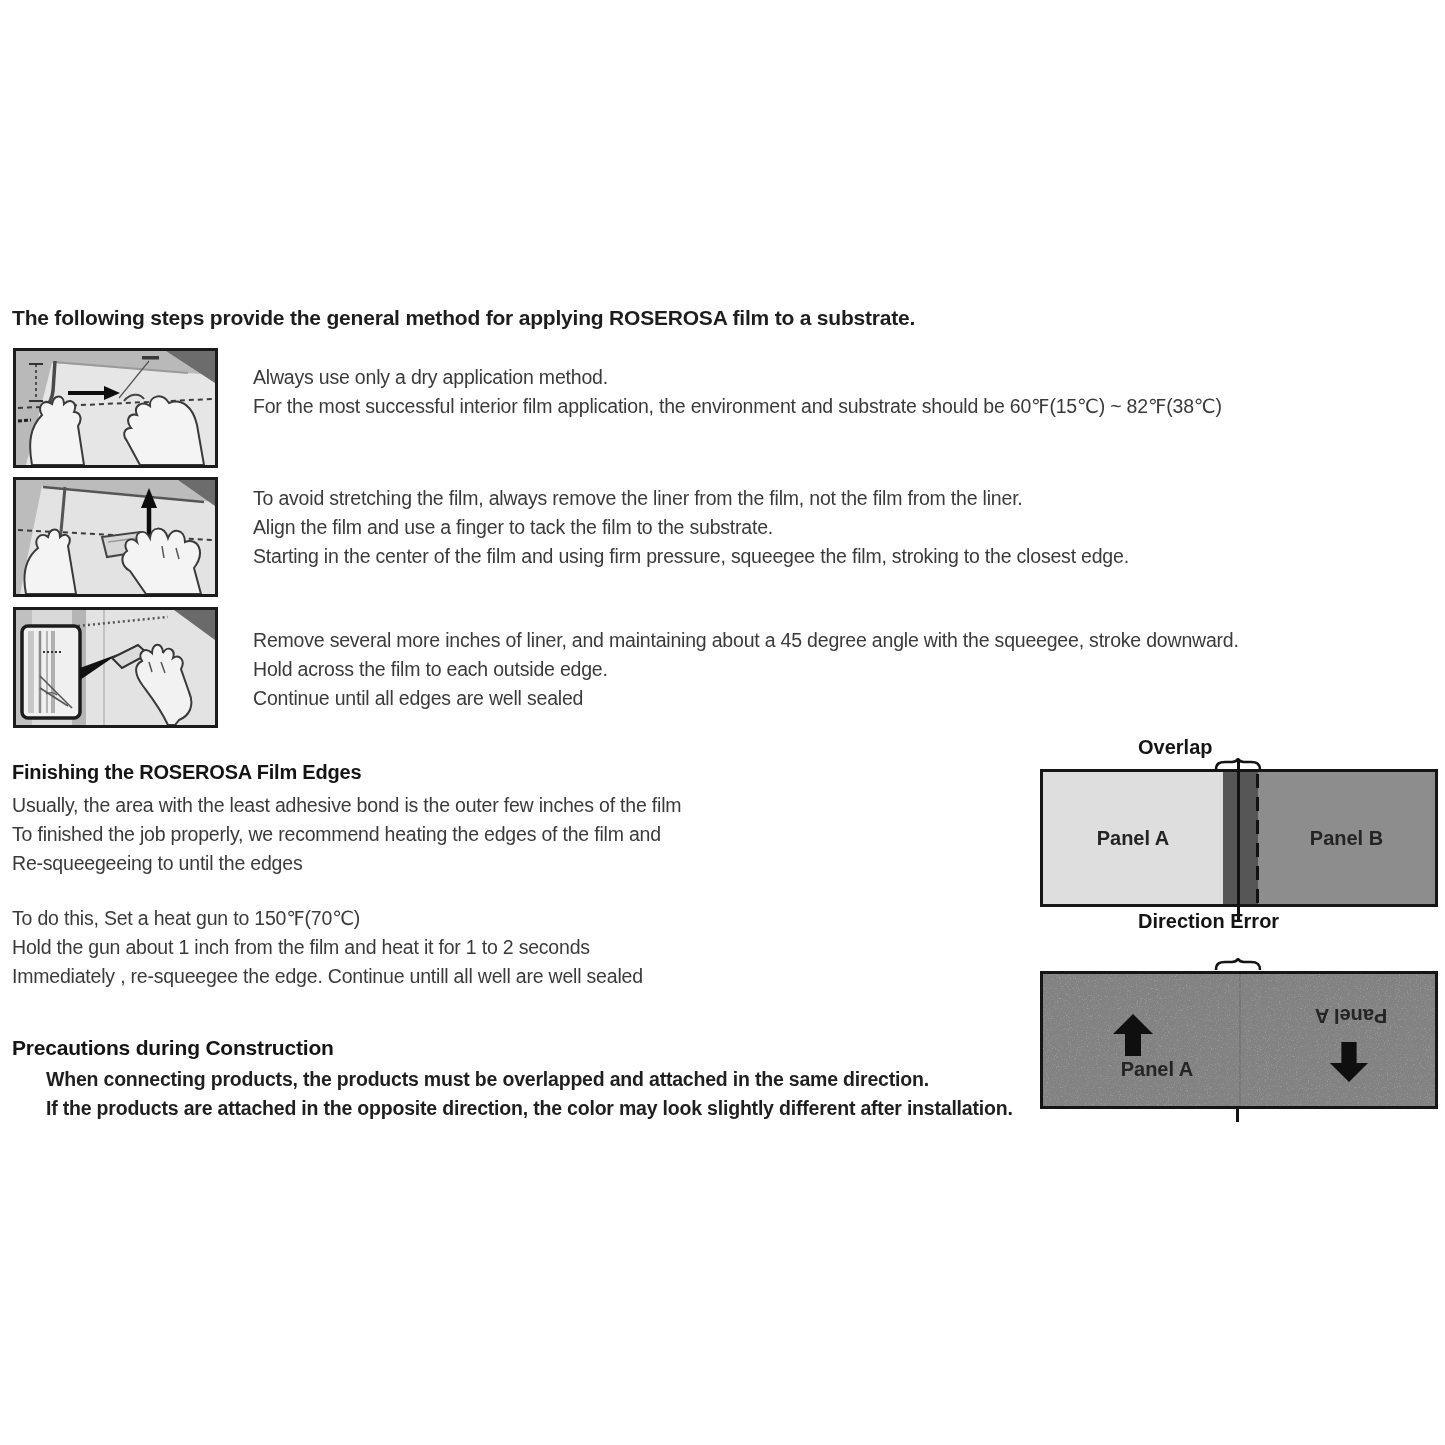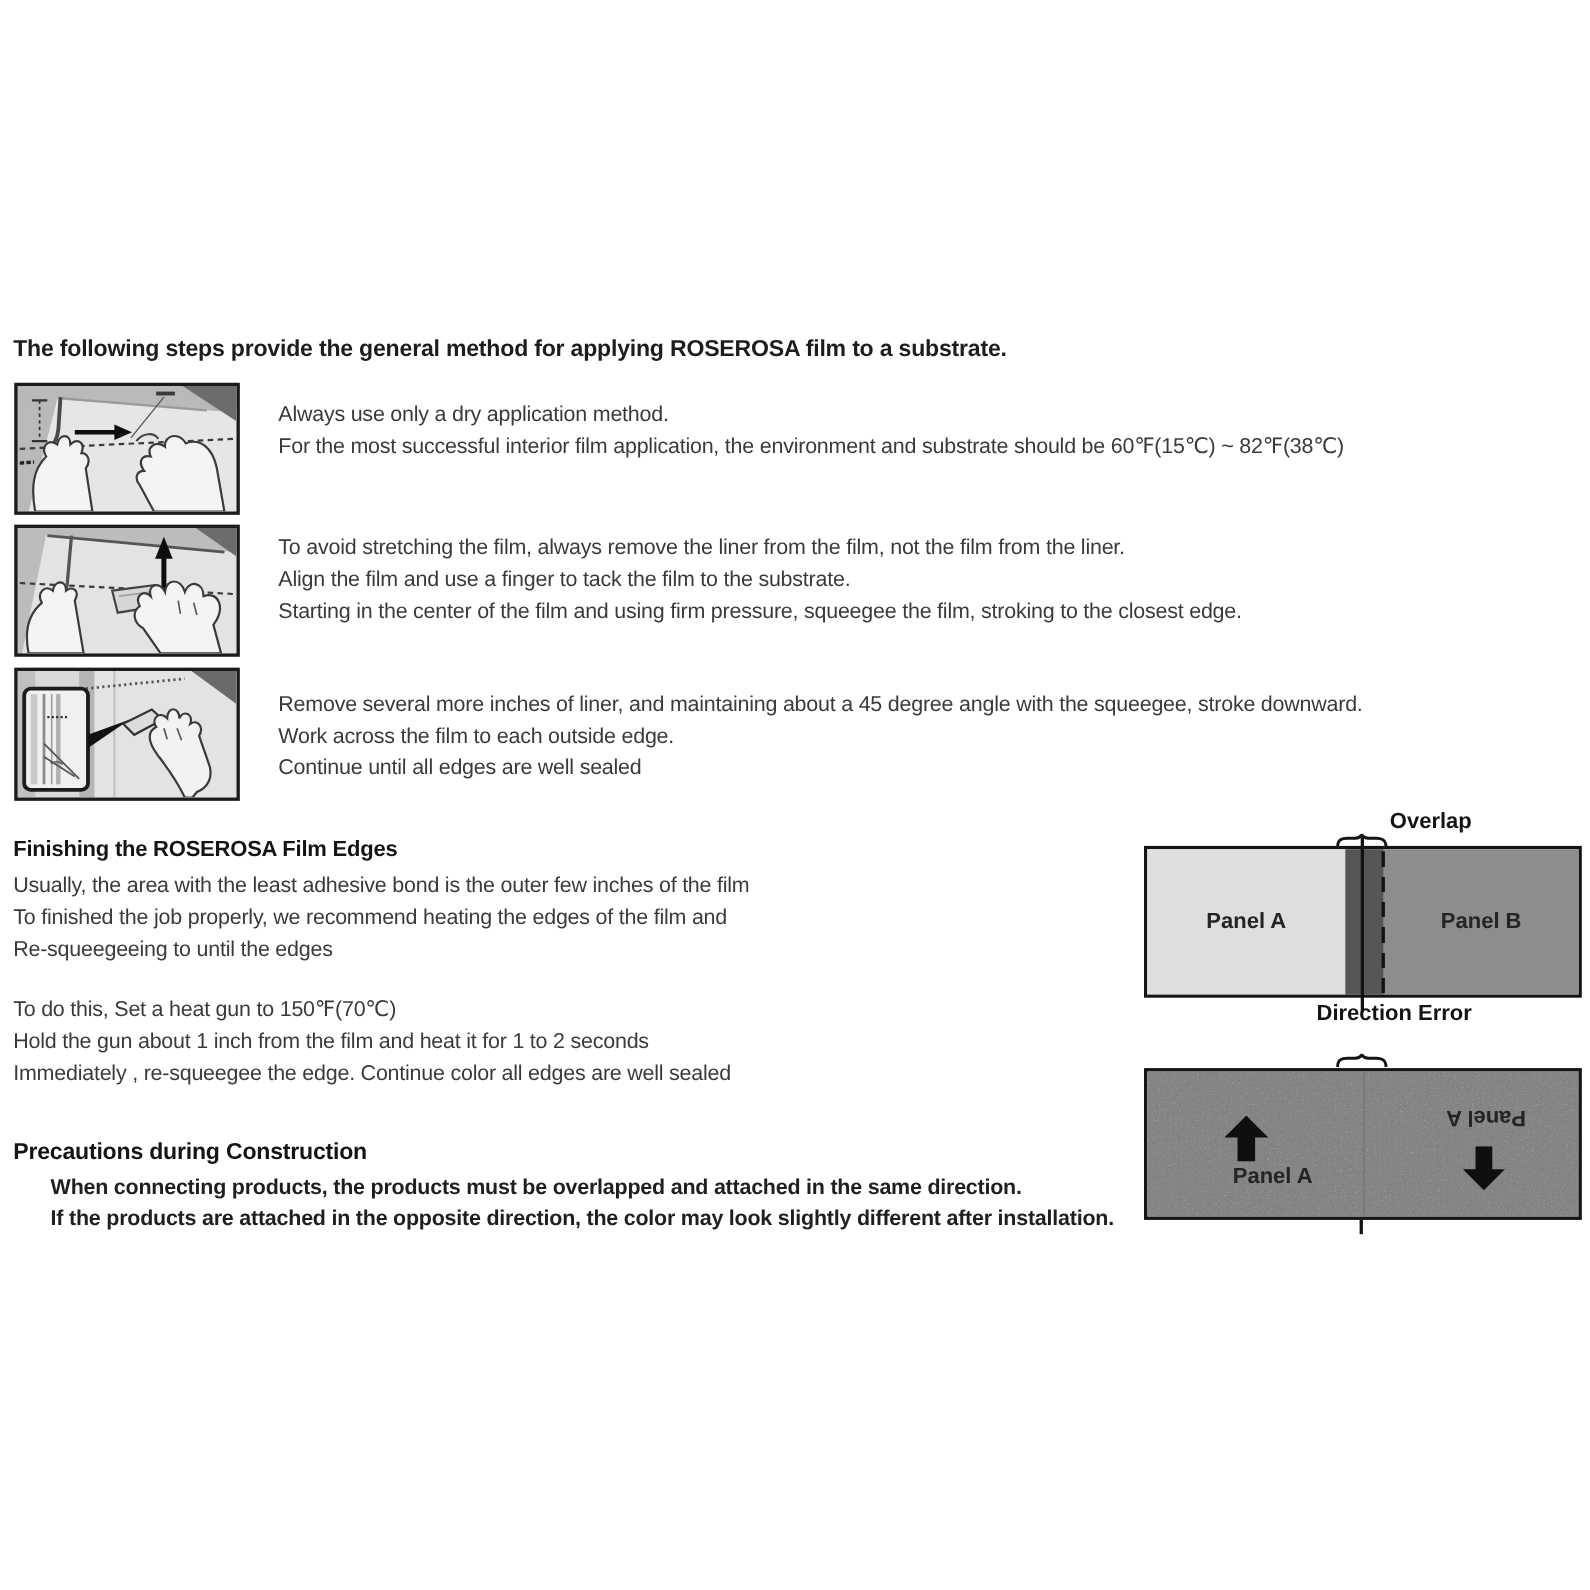--- a/index.html
+++ b/index.html
@@ -17,21 +17,21 @@
     width:205px; height:120px; border:3px solid #1b1b1b; background:#bdbdbd;
     overflow:hidden;
   }
   .thumb svg { display:block; width:100%; height:100%; }
   .tblock .tline {
     font-size:19.5px; line-height:29px; color:#3a3a3a; white-space:nowrap;
     letter-spacing:-0.2px;
   }
   .tblock.bold .tline { font-weight:700; color:#1f1f1f; }
   .h2 { font-size:20px; font-weight:700; color:#141414; white-space:nowrap; letter-spacing:-0.2px; }
-  .dlabel { font-size:20px; font-weight:700; color:#141414; width:200px; text-align:right; }
+  .dlabel { font-size:20px; font-weight:700; color:#141414; width:200px; text-align:left; }
   .panel-rect { border:3px solid #151515; display:flex; }
   .plabel { font-size:20px; font-weight:700; color:#242424; white-space:nowrap; }
   .vline-solid { width:3px; background:#121212; }
   .vline-dashed {
     width:3px;
     background:repeating-linear-gradient(to bottom,#121212 0 14px,transparent 14px 23px);
   }
   .seam { width:2px; background:rgba(0,0,0,0.08); }
   .flip180 { transform:rotate(180deg); display:inline-block; }
   .center-text { display:flex; align-items:center; justify-content:center; }
@@ -111,34 +111,34 @@
     <path d="M30,84 C34,82 38,82 41,85" stroke="#555555" stroke-width="1.3" fill="none"></path>
     <polygon points="64,58 102,44 64,70" fill="#111111"></polygon>
     <polygon points="96,48 122,35 132,44 106,58" fill="#dcdcdc" stroke="#333333" stroke-width="2"></polygon>
     <path d="M152,115 C144,98 136,88 127,76 C118,64 118,55 126,51 C121,43 129,36 136,43 C136,32 147,32 147,43 C151,35 160,39 157,48 C163,44 170,50 165,59 L173,82 C179,96 173,106 163,110 L159,115 Z" fill="#f2f2f2" stroke="#3a3a3a" stroke-width="2"></path>
     <line x1="133" y1="52" x2="136" y2="62" stroke="#555555" stroke-width="1.5"></line>
     <line x1="145" y1="52" x2="149" y2="63" stroke="#555555" stroke-width="1.5"></line>
   </svg>
 </div>
 <div class="abs tblock" style="left:253px; top:626px;">
   <div class="tline">Remove several more inches of liner, and maintaining about a 45 degree angle with the squeegee, stroke downward.</div>
-  <div class="tline">Work across the film to each outside edge.</div>
+  <div class="tline">Hold across the film to each outside edge.</div>
   <div class="tline">Continue until all edges are well sealed</div>
 </div>
 
 <div class="abs h2" style="left:12px; top:761px;">Finishing the ROSEROSA Film Edges</div>
 <div class="abs tblock" style="left:12px; top:791px;">
   <div class="tline">Usually, the area with the least adhesive bond is the outer few inches of the film</div>
   <div class="tline">To finished the job properly, we recommend heating the edges of the film and</div>
   <div class="tline">Re-squeegeeing to until the edges</div>
 </div>
 <div class="abs tblock" style="left:12px; top:904px;">
   <div class="tline">To do this, Set a heat gun to 150℉(70℃)</div>
   <div class="tline">Hold the gun about 1 inch from the film and heat it for 1 to 2 seconds</div>
-  <div class="tline">Immediately , re-squeegee the edge. Continue color all edges are well sealed</div>
+  <div class="tline">Immediately , re-squeegee the edge. Continue untill all well are well sealed</div>
 </div>
 
 <div class="abs h2" style="left:12px; top:1036px; font-size:21px;">Precautions during Construction</div>
 <div class="abs tblock bold" style="left:12px; top:1065px;margin-left:34px;">
   <div class="tline">When connecting products, the products must be overlapped and attached in the same direction.</div>
   <div class="tline">If the products are attached in the opposite direction, the color may look slightly different after installation.</div>
 </div>
 
 <div class="abs dlabel" style="left:1138px; top:736px;">Overlap</div>
 <svg class="abs" style="left:1214px; top:758px;" width="48" height="12" viewBox="0 0 48 12">

